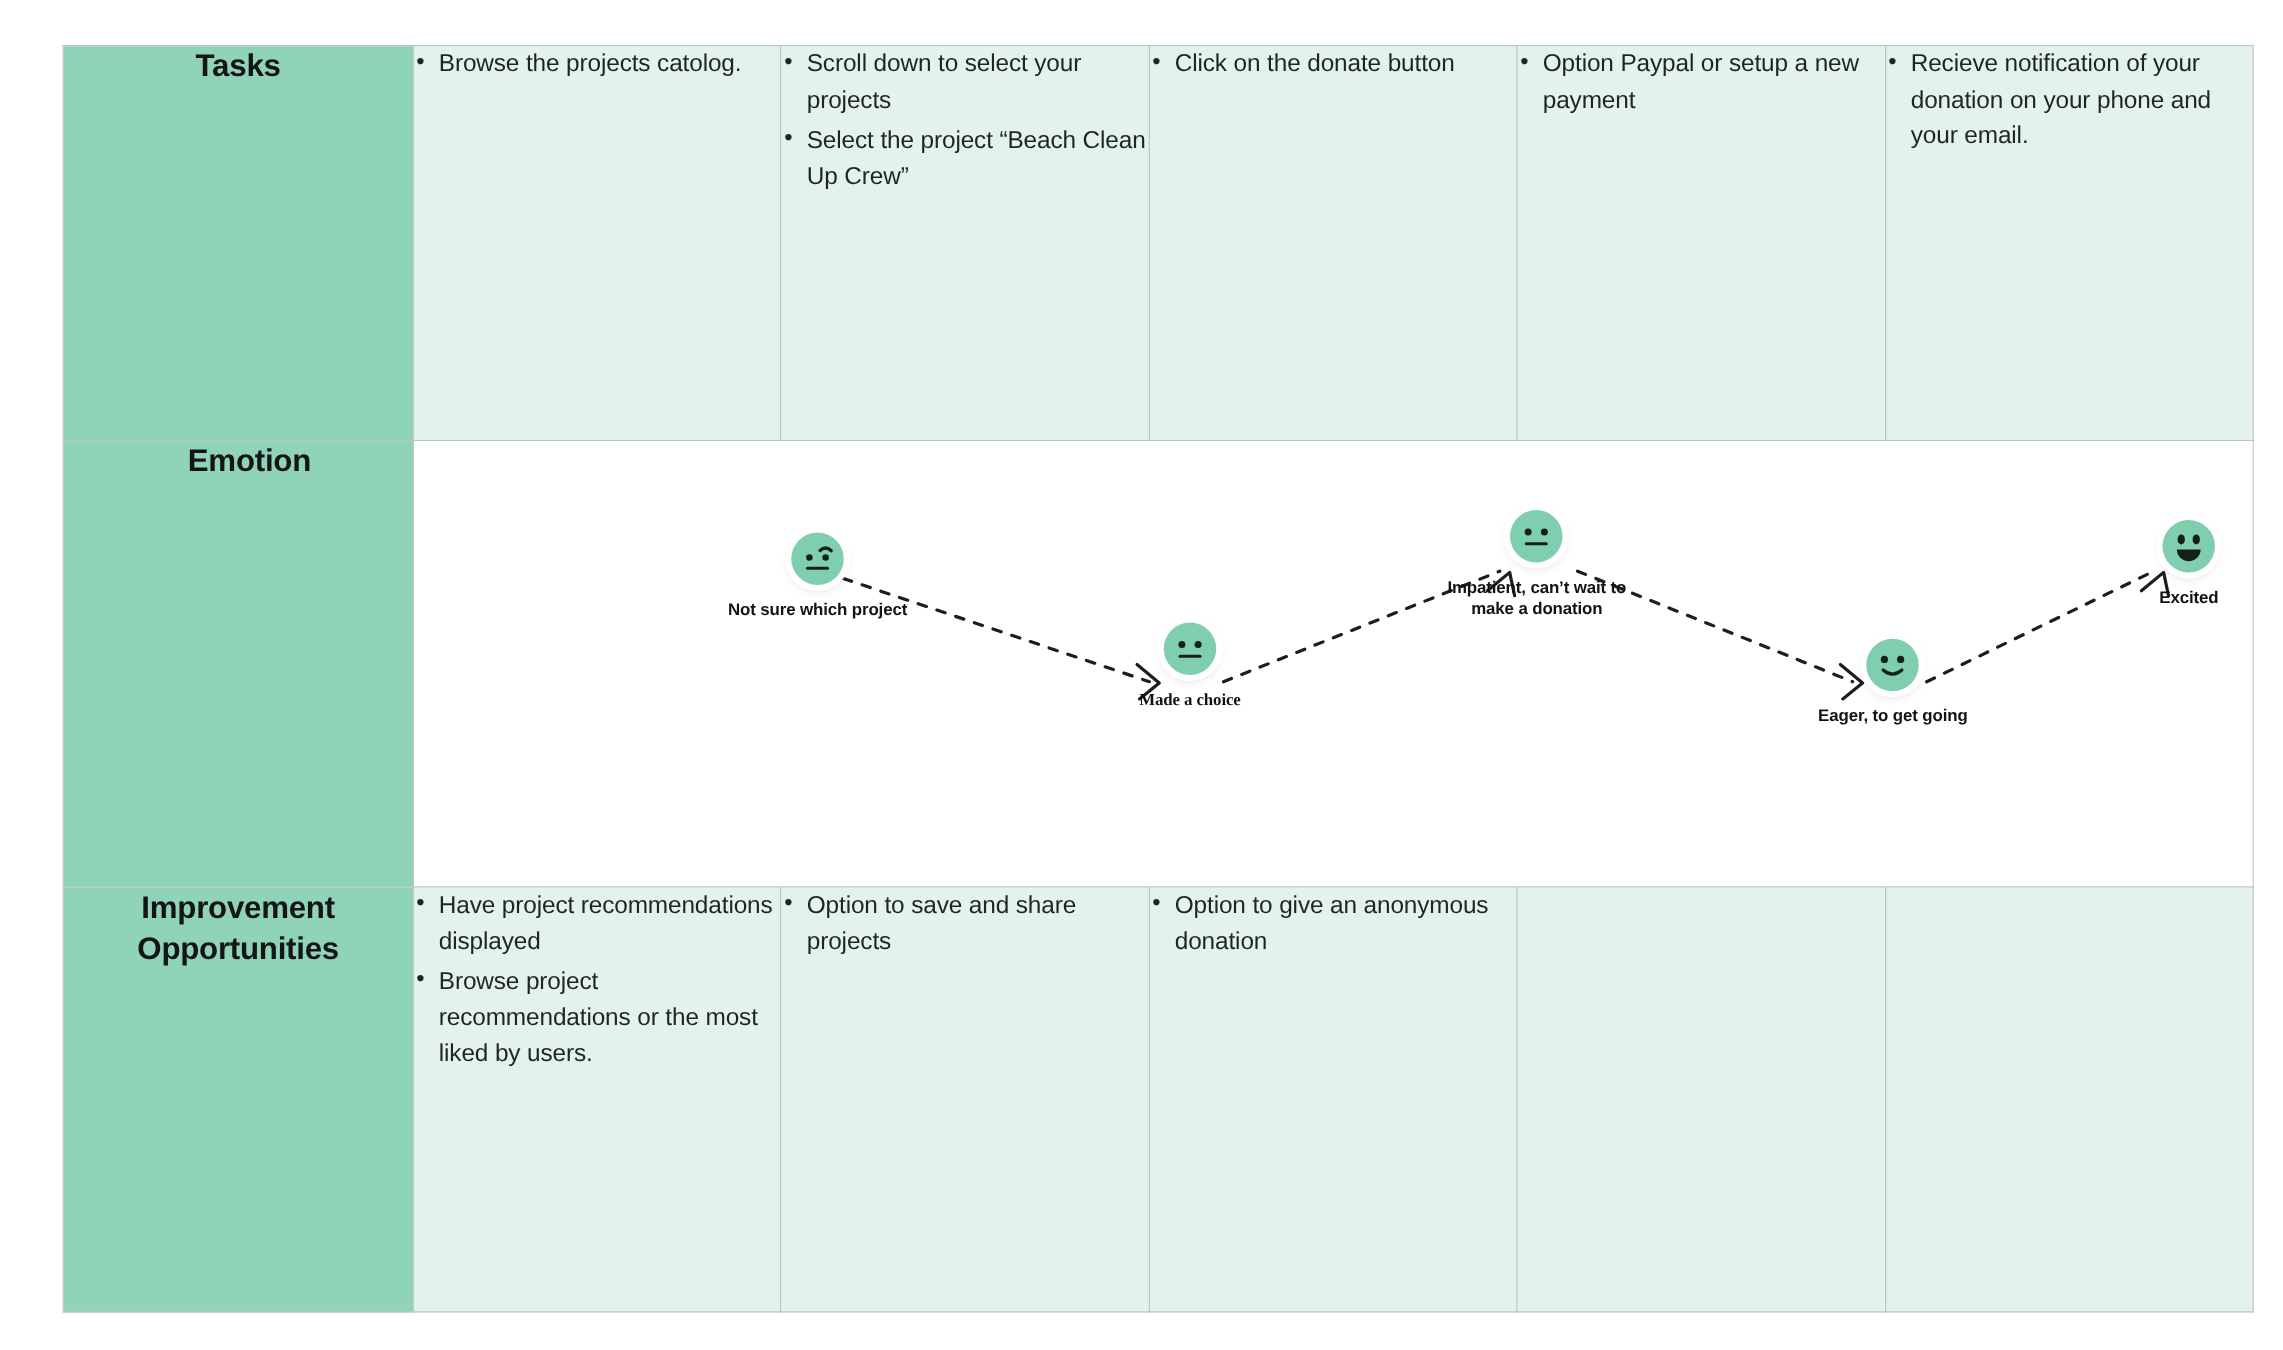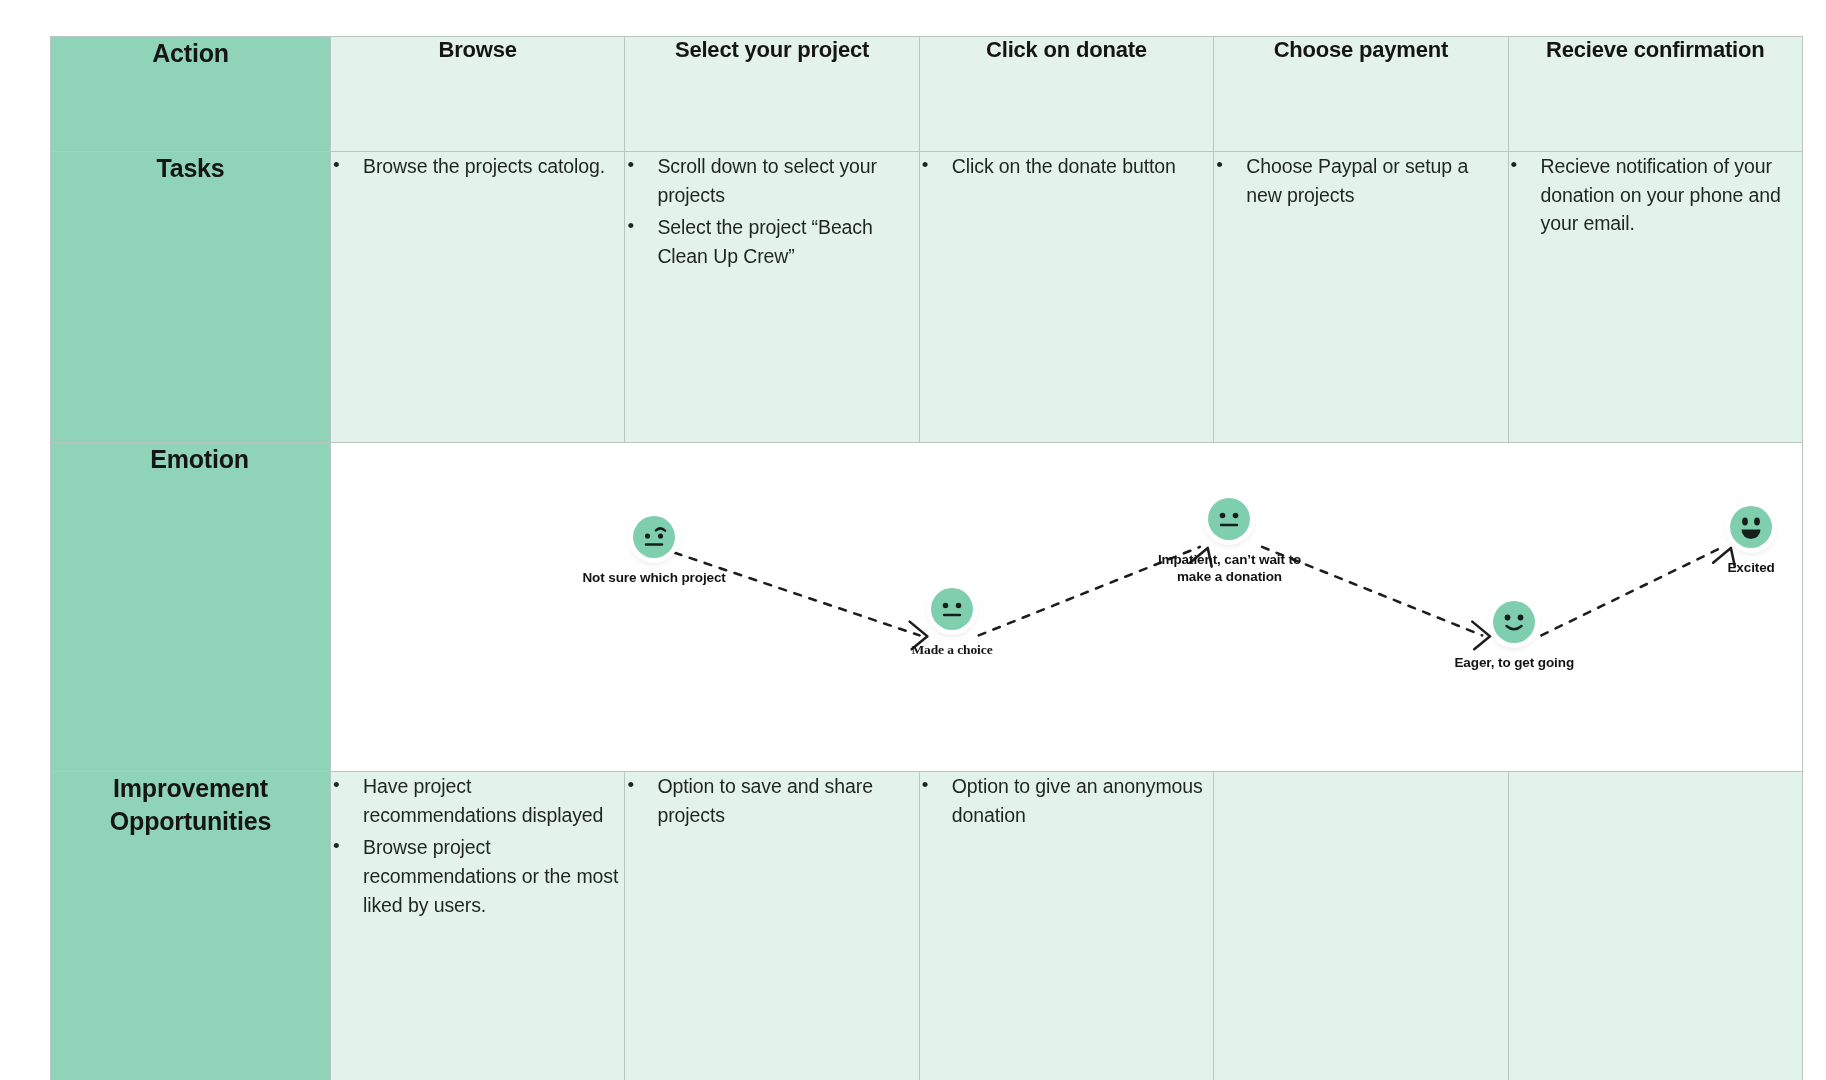--- a/index.html
+++ b/index.html
@@ -76,21 +76,21 @@
   .tasks-row td { height: 290px; }
   .improve-row td { height: 312px; }
 
   ul.bullets {
     margin: 0;
     padding: 0;
     list-style: none;
   }
   ul.bullets li {
     position: relative;
-    padding-left: 32px;
+    padding-left: 20px;
     margin-bottom: 4px;
     font-size: 19.5px;
     line-height: 1.47;
     color: #1e2522;
     letter-spacing: -0.1px;
   }
   ul.bullets li::before {
     content: "•";
     position: absolute;
     left: 2px;
@@ -152,28 +152,20 @@
     <colgroup>
       <col class="c-label">
       <col class="c-step">
         <col class="c-step">
         <col class="c-step">
         <col class="c-step">
         <col class="c-step">
     </colgroup>
     <tbody>
 
-      <tr class="hdr-row">
-        <td class="row-label">Action</td>
-        <td class="hdr-cell">Browse</td>
-        <td class="hdr-cell">Select your project</td>
-        <td class="hdr-cell">Click on  donate</td>
-        <td class="hdr-cell">Choose payment</td>
-        <td class="hdr-cell">Recieve confirmation</td>
-      </tr>
 
       <tr class="tasks-row">
         <td class="row-label">Tasks</td>
         <td class="body-cell">
           <ul class="bullets">
             <li>Browse the projects catolog.</li>
           </ul>
         </td>
         <td class="body-cell">
           <ul class="bullets">
@@ -181,21 +173,21 @@
             <li>Select the project “Beach Clean Up Crew”</li>
           </ul>
         </td>
         <td class="body-cell">
           <ul class="bullets">
             <li>Click on the donate button</li>
           </ul>
         </td>
         <td class="body-cell">
           <ul class="bullets">
-            <li>Choose Paypal or setup a new projects</li>
+            <li>Option Paypal or setup a new payment</li>
           </ul>
         </td>
         <td class="body-cell">
           <ul class="bullets">
             <li>Recieve notification of your donation on your phone and your email.</li>
           </ul>
         </td>
       </tr>
 
       <tr class="emotion-row">

